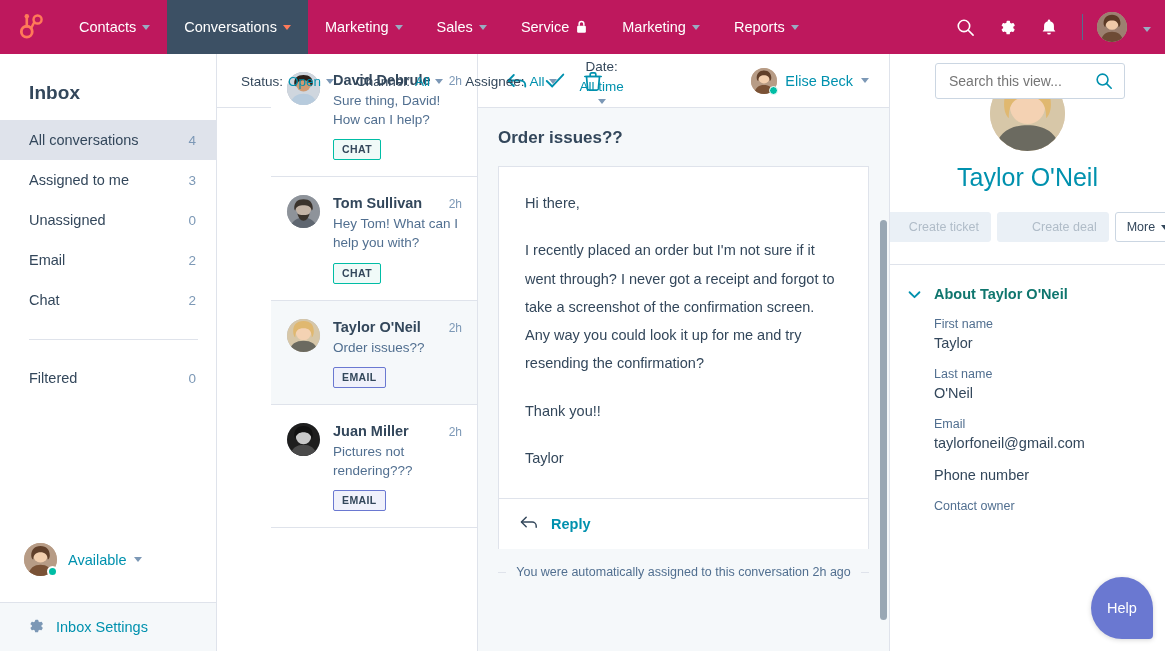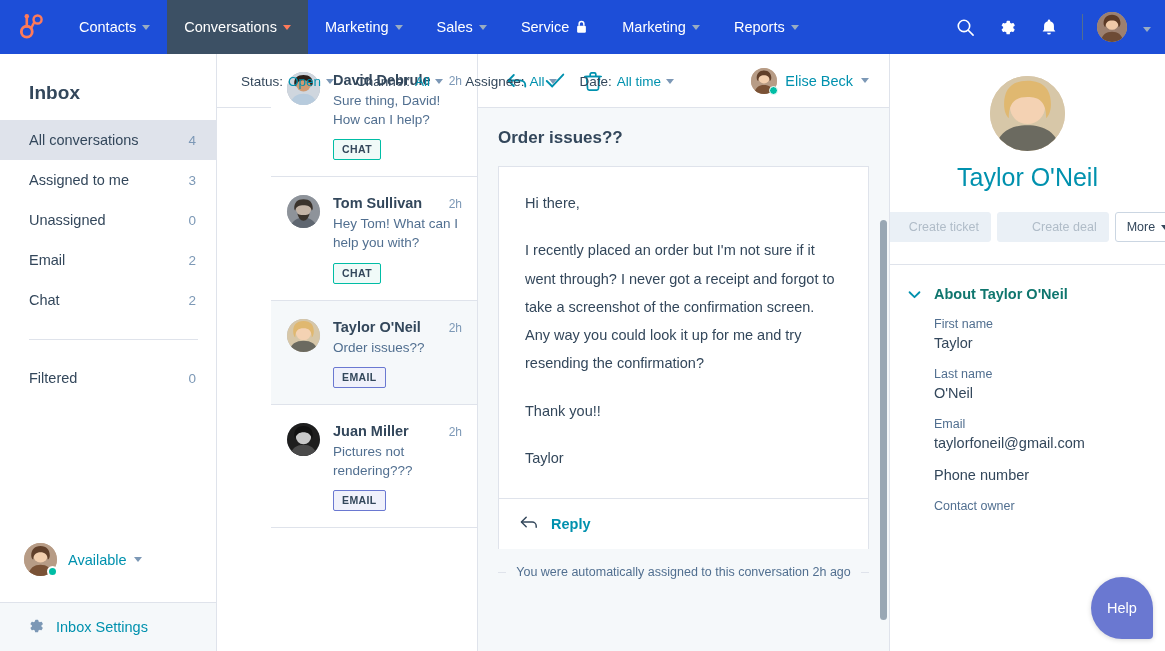--- a/index.html
+++ b/index.html
@@ -6,21 +6,21 @@
   html, body {
     width: 1165px; height: 651px;
     font-family: "Liberation Sans", sans-serif;
     background: #ffffff;
     overflow: hidden;
   }
 
   
   .topnav {
     height: 54px; width: 100%;
-    background: #1d4ed8;
+    background: #be185d;
     display: flex; align-items: center;
     position: relative;
   }
   .nav-logo {
     width: 62px; height: 54px;
     display: flex; align-items: center; justify-content: center;
     flex: 0 0 auto;
   }
   .nav-item {
     height: 54px; padding: 0 17px;
@@ -678,20 +678,29 @@
     <div style="font-size:13.5px; color:#33475b; display:flex; gap:5px; align-items:center; cursor:pointer;">
       <span>Channel:</span>
       <span style="color:#0091ae;">All</span>
       <span class="caret-teal"></span>
     </div>
     <div style="font-size:13.5px; color:#33475b; display:flex; gap:5px; align-items:center; cursor:pointer;">
       <span>Assignee:</span>
       <span style="color:#0091ae;">All</span>
       <span class="caret-teal"></span>
     </div>
-    <div style="font-size:13.5px; color:#33475b; display:flex; gap:5px; align-items:center; cursor:pointer;">
+    <div style="font-size:13.5px; color:#33475b; display:flex; gap:5px; align-items:center; cursor:pointer;flex-direction:column;">
       <span>Date:</span>
       <span style="color:#0091ae;">All time</span>
       <span class="caret-teal"></span>
     </div>
   </div>
 
+  <div style="margin-left:auto; margin-right:40px; pointer-events:auto; position:relative;">
+    <input type="text" class="search-inp" style="width: 190px; height: 36px; border: 1px solid rgb(203, 214, 226); border-radius: 3px; padding: 0px 36px 0px 13px; font-size: 14px; color: rgb(51, 71, 91); font-family: &quot;Liberation Sans&quot;, sans-serif; outline: none; background: rgb(255, 255, 255);" placeholder="Search this view...">
+    <span style="position:absolute; right:12px; top:9px;">
+      <svg width="18" height="18" viewBox="0 0 20 20">
+        <circle cx="8.4" cy="8.4" r="6" fill="none" stroke="#0091ae" stroke-width="1.8"></circle>
+        <path d="M12.9 12.9 L18 18" stroke="#0091ae" stroke-width="1.8" stroke-linecap="round"></path>
+      </svg>
+    </span>
+  </div>
 </div>
 
 </body></html>

